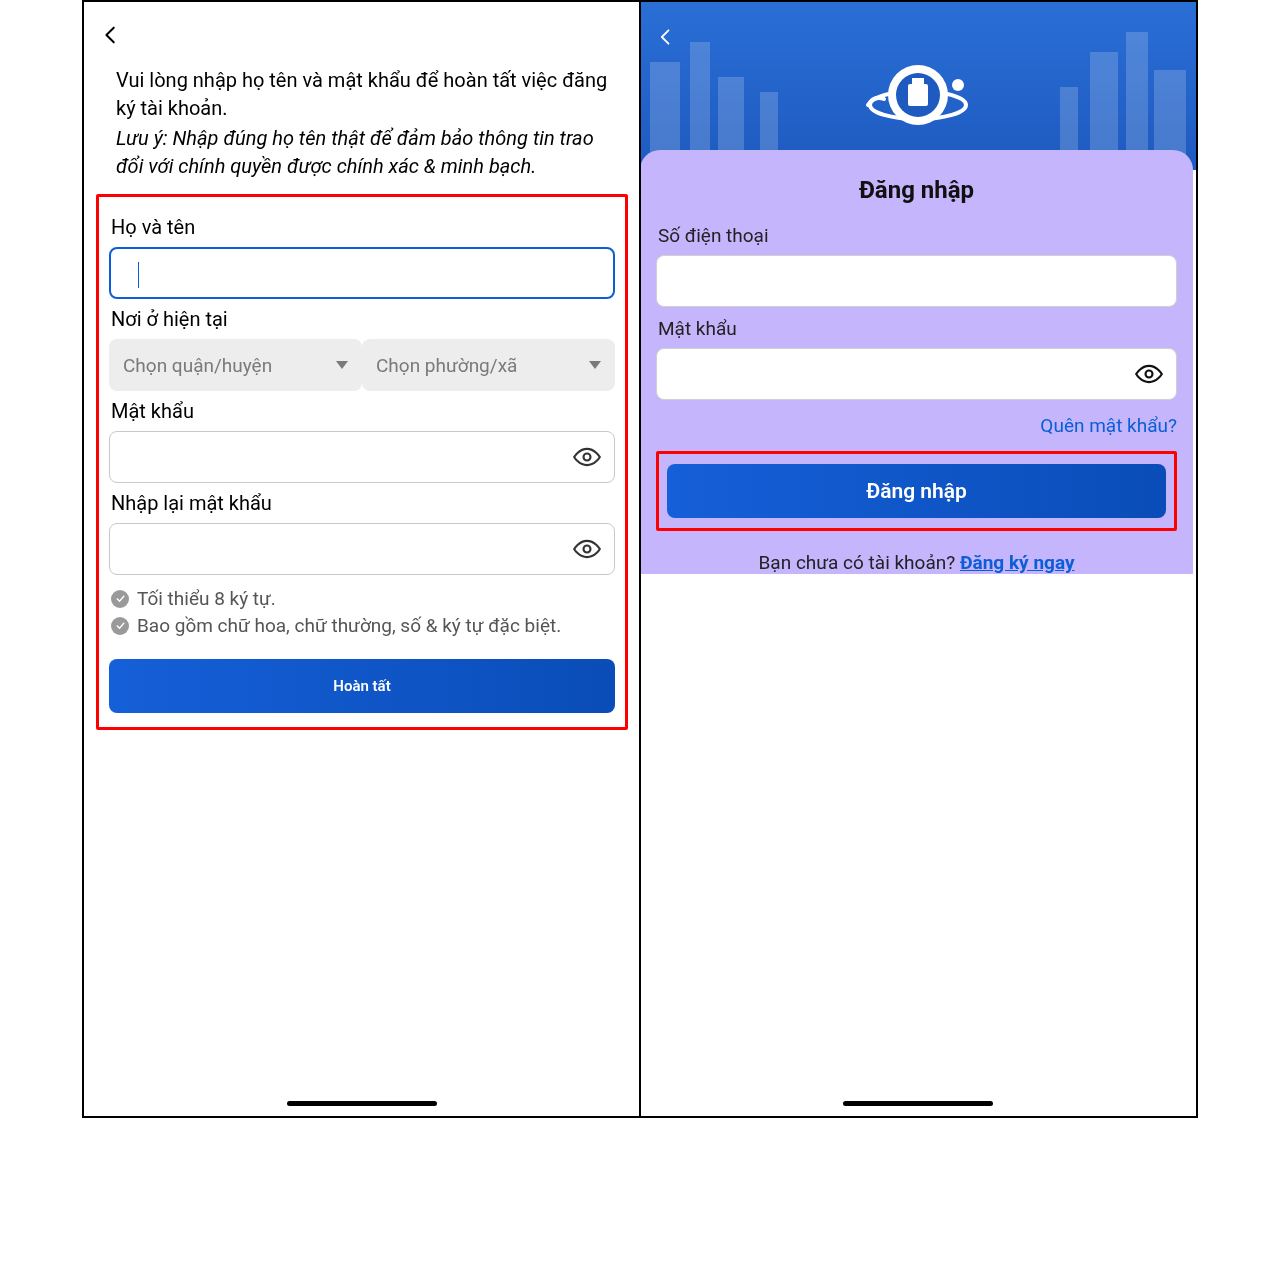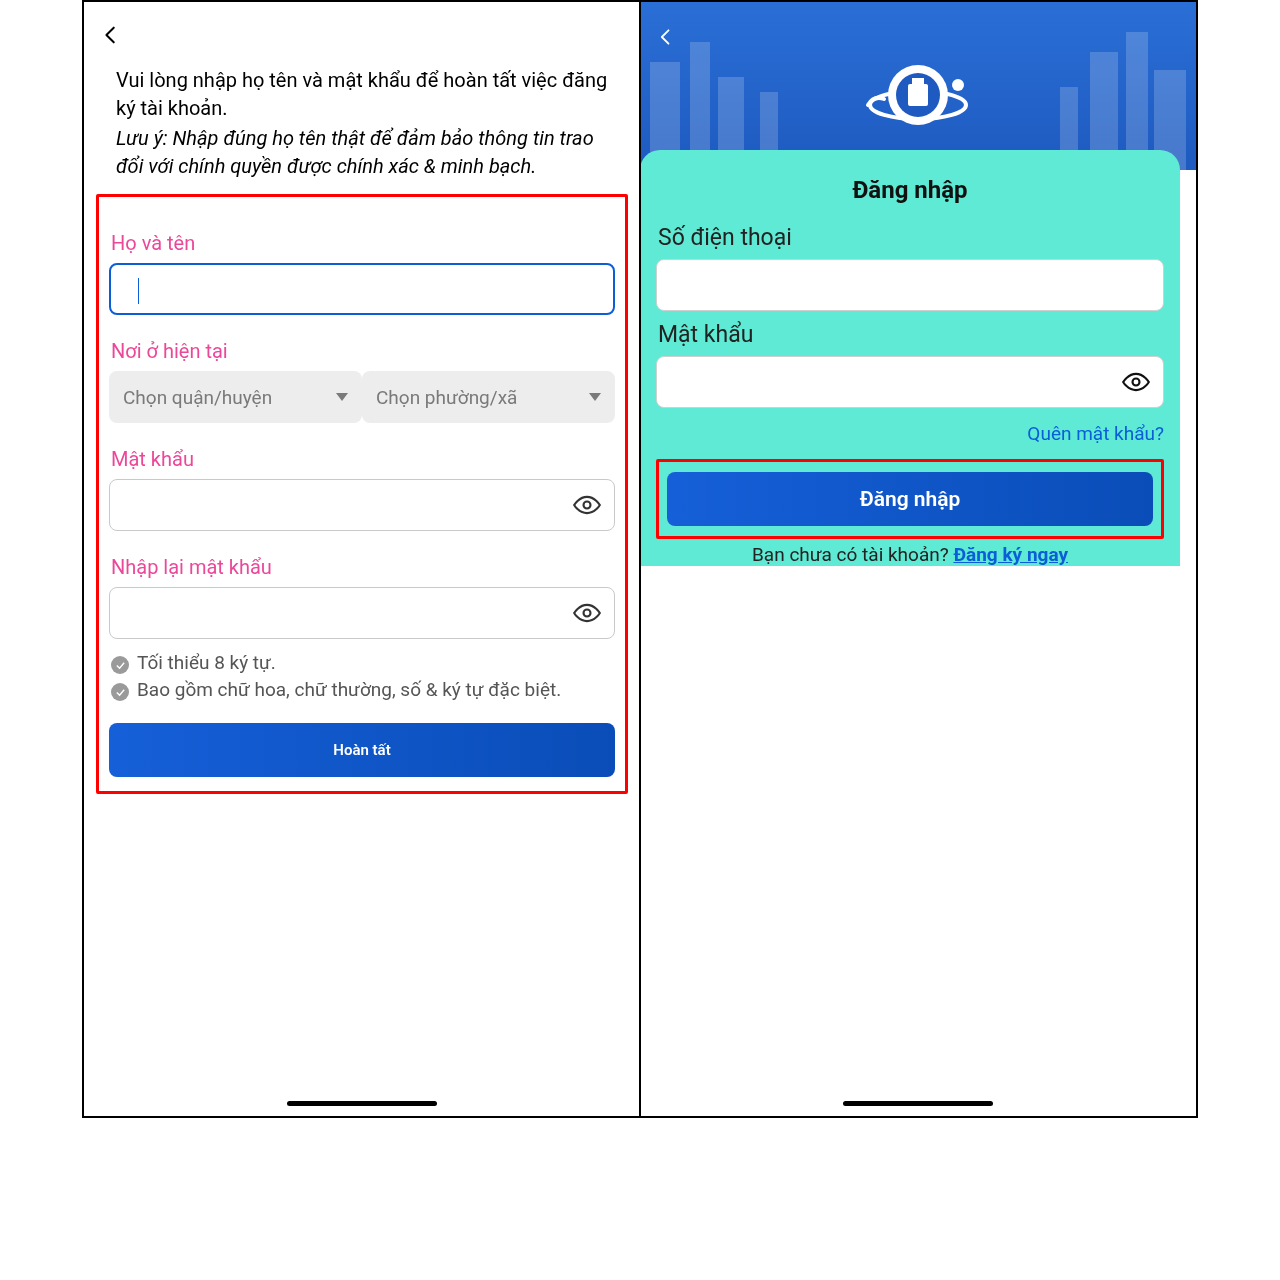--- a/index.html
+++ b/index.html
@@ -9,60 +9,60 @@
   .divider { position: absolute; left: 50%; top: 0; bottom: 0; width: 2px; background: #000; transform: translateX(-1px); }
 
   
   .left-header { padding: 18px 16px 0 16px; }
   .back-chevron { font-size: 36px; font-weight: 300; line-height: 1; color: #000; cursor: pointer; display: inline-block; }
   .intro { padding: 10px 18px 0 32px; color: #000000; font-size: 20px; line-height: 1.4; }
   .intro .note { font-style: italic; margin-top: 2px; }
 
   .red-box { border: 3px solid #ff0000; margin: 14px 12px 0 12px; padding: 10px 10px 14px 10px; border-radius: 2px; }
 
-  .field-label { font-size: 20px; color: #ec4899; margin: 24px 0 8px 2px; }
+  .field-label { font-size: 20px; color: #000000; margin: 8px 0 8px 2px; }
   .text-input { width: 100%; height: 52px; border: 1.5px solid #c9c9c9; border-radius: 8px; padding: 0 14px; font-size: 18px; background: #fff; }
   .text-input.focused { border: 2px solid #0b5ed7; }
   .caret { display:inline-block; width:1px; height:26px; background:#0b5ed7; margin-left:13px; margin-top:13px; }
 
   .row2 { display: flex; }
   .select-box { flex: 1; height: 52px; background: #ededed; border-radius: 8px; display: flex; align-items: center; justify-content: space-between; padding: 0 14px; color: #7a7a7a; font-size: 19px; cursor: pointer; }
   .chev-down { width: 0; height: 0; border-left: 6px solid transparent; border-right: 6px solid transparent; border-top: 8px solid #7a7a7a; margin-left: 8px; }
 
   .pwd-wrap { position: relative; }
   .eye { position: absolute; right: 14px; top: 50%; transform: translateY(-50%); color: #333; cursor: pointer; }
   .eye svg { width: 28px; height: 28px; display:block; }
 
   .rules { margin: 12px 0 0 2px; }
-  .rule { display: flex; align-items: flex-end; gap: 8px; color: #555; font-size: 19px; margin-bottom: 4px; }
+  .rule { display: flex; align-items: center; gap: 8px; color: #555; font-size: 19px; margin-bottom: 4px; }
   .rule .dot { width: 18px; height: 18px; border-radius: 50%; background: #9a9a9a; display:flex; align-items:center; justify-content:center; }
   .rule .dot svg { width: 11px; height: 11px; }
 
   .primary-btn { width: 100%; height: 54px; margin-top: 18px; border: none; border-radius: 8px; background: linear-gradient(90deg, #155fd8 0%, #0a4db8 100%); color: #fff; font-size: 15px; font-weight: 600; cursor: pointer; }
 
   .home-indicator { position: absolute; bottom: 10px; left: 50%; transform: translateX(-50%); width: 150px; height: 5px; background: #000; border-radius: 3px; }
 
   
   .blue-header { height: 168px; background: linear-gradient(180deg, #2a6fd6 0%, #1e5ac0 100%); position: relative; }
   .blue-header .skyline { position:absolute; inset:0; opacity:0.18; }
   .blue-header .skyline svg { width:100%; height:100%; }
   .blue-header .back { position: absolute; top: 20px; left: 16px; color: #fff; font-size: 30px; font-weight: 300; cursor: pointer; }
   .logo-wrap { position: absolute; left: 50%; top: 48px; transform: translateX(-50%); }
   .logo-wrap svg { width: 120px; height: 90px; display:block; }
 
-  .login-card { position: absolute; top: 148px; left: 0; right: 16px; background: #5eead4; border-top-left-radius: 20px; border-top-right-radius: 20px; padding: 26px 16px 0 16px; }
+  .login-card { position: absolute; top: 148px; left: 0; right: 3px; background: #c4b5fd; border-top-left-radius: 20px; border-top-right-radius: 20px; padding: 26px 16px 0 16px; }
   .login-title { text-align: center; font-size: 24px; font-weight: 700; color: #111; margin-bottom: 20px; }
-  .lg-label { font-size: 23px; color: #222; margin: 10px 0 8px 2px; }
+  .lg-label { font-size: 19px; color: #222; margin: 10px 0 8px 2px; }
   .lg-input { width: 100%; height: 52px; border: 1.5px solid #d0d0d0; border-radius: 8px; padding: 0 14px; font-size: 18px; }
   .forgot { text-align: right; margin-top: 14px; color: #0b5ed7; font-size: 19px; cursor: pointer; }
 
   .red-box2 { border: 3px solid #ff0000; border-radius: 2px; margin-top: 14px; padding: 10px 8px; }
   .login-btn { width: 100%; height: 54px; border: none; border-radius: 8px; background: linear-gradient(90deg, #155fd8 0%, #0a4db8 100%); color: #fff; font-size: 21px; font-weight: 600; cursor: pointer; }
 
-  .signup-row { text-align: center; margin-top: 4px; font-size: 19px; color: #222; }
+  .signup-row { text-align: center; margin-top: 20px; font-size: 19px; color: #222; }
   .signup-row .link { color: #0b5ed7; font-weight: 700; text-decoration: underline; cursor: pointer; }
 </style>
 </head>
 <body>
 
 <div class="outer">
 
   <div class="pane">
     <div class="left-header">
       <span class="back-chevron">

